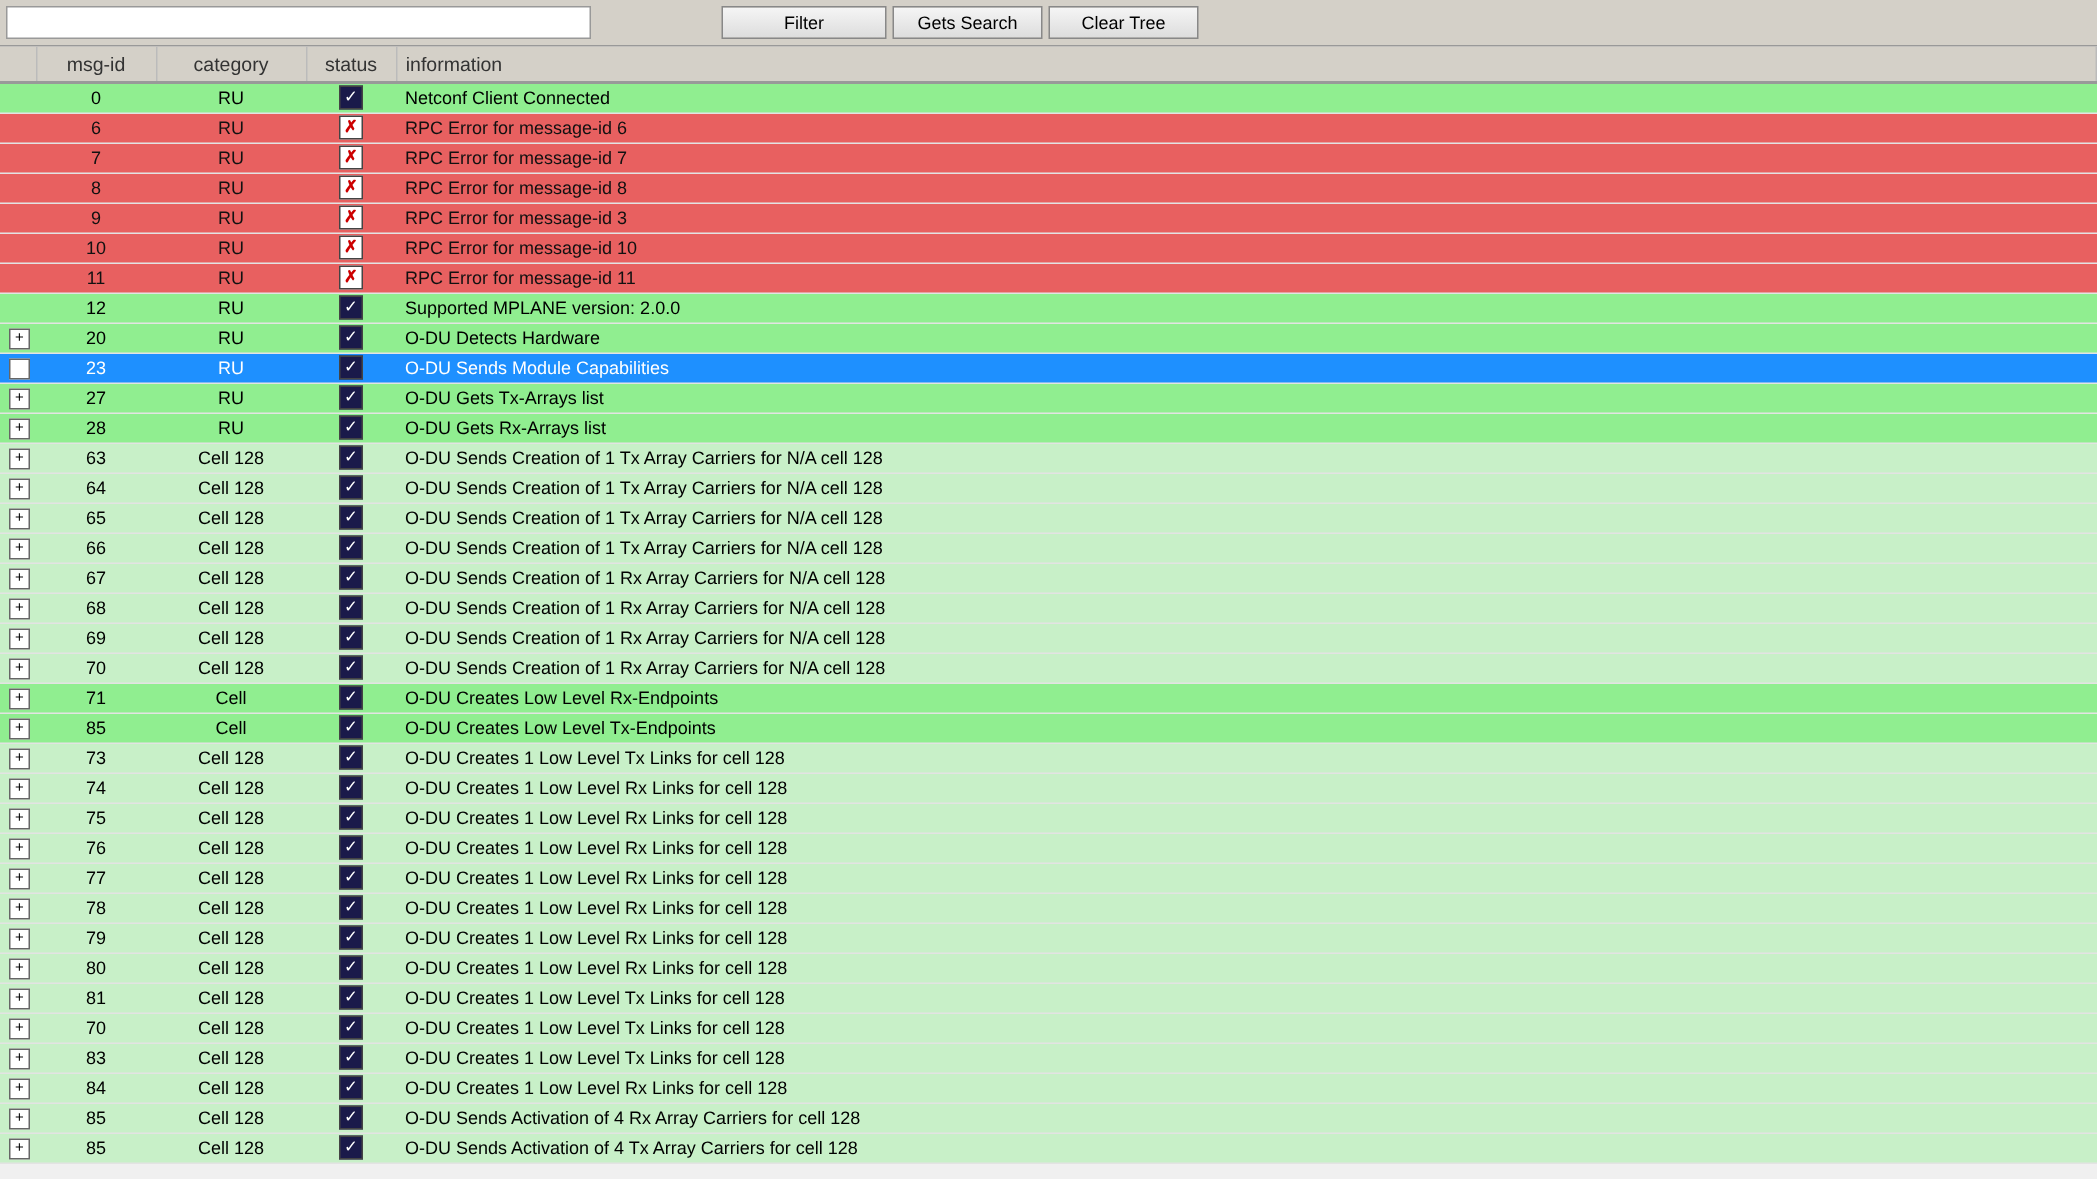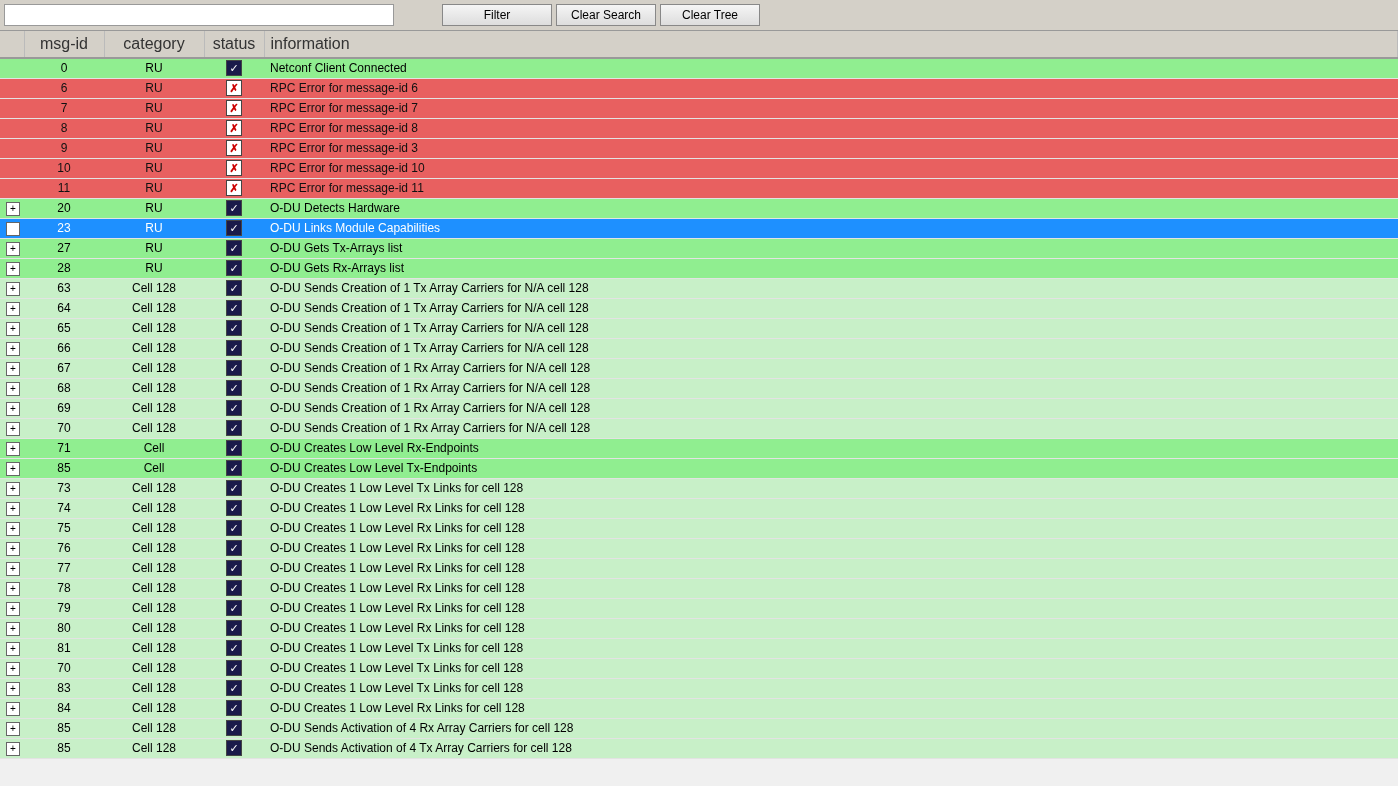--- a/index.html
+++ b/index.html
@@ -27,21 +27,21 @@
     .toolbar-btn {
       height: 22px;
       min-width: 100px;
       border: 1px solid #888;
       background: linear-gradient(to bottom, #f5f5f5, #ddd);
       cursor: pointer;
       font-size: 12px;
       padding: 0 12px;
     }
 
-    #filter-btn { margin-left: 44px; min-width: 110px; }
+    #filter-btn { margin-left: 83px; min-width: 110px; }
 
     .table-container {
       overflow-y: auto;
       height: calc(786px - 31px);
     }
 
     table {
       width: 100%;
       border-collapse: collapse;
       table-layout: fixed;
@@ -49,21 +49,21 @@
 
     thead tr {
       background: #d4d0c8;
       border-bottom: 2px solid #999;
     }
 
     thead th {
       padding: 4px 6px;
       text-align: center;
       font-weight: normal;
-      font-size: 16px;
+      font-size: 13px;
       border-right: 1px solid #bbb;
       color: #333;
     }
 
     th.msg-id { width: 80px; }
     th.category { width: 100px; }
     th.status { width: 60px; }
     th.information { text-align: left; }
 
     tbody tr { height: 20px; }
@@ -123,21 +123,21 @@
     }
 
     .col-expand { width: 24px; }
   </style>
 </head>
 <body>
 
 <div id="toolbar">
   <input id="search-input" type="text" placeholder="" style="">
   <button class="toolbar-btn" id="filter-btn">Filter</button>
-  <button class="toolbar-btn">Clear Search</button>
+  <button class="toolbar-btn">Gets Search</button>
   <button class="toolbar-btn">Clear Tree</button>
 </div>
 
 <div class="table-container">
   <table>
     <thead>
       <tr>
         <th class="col-expand"></th>
         <th class="msg-id">msg-id</th>
         <th class="category">category</th>
@@ -189,32 +189,39 @@
           <td class="information">RPC Error for message-id 10</td>
         </tr>
         <tr class="row-red">
           <td style="text-align: center;"></td>
           <td>11</td>
           <td>RU</td>
           <td><span class="status-error">✗</span></td>
           <td class="information">RPC Error for message-id 11</td>
         </tr>
         <tr class="row-green">
+          <td style="text-align: center;"></td>
+          <td>12</td>
+          <td>RU</td>
+          <td><span class="status-check">✓</span></td>
+          <td class="information">Supported MPLANE version: 2.0.0</td>
+        </tr>
+        <tr class="row-green">
           <td style="text-align: center;"><span class="expand-btn">+</span></td>
           <td>20</td>
           <td>RU</td>
           <td><span class="status-check">✓</span></td>
           <td class="information">O-DU Detects Hardware</td>
         </tr>
         <tr class="row-blue">
           <td style="text-align: center;"><span class="expand-btn">+</span></td>
           <td>23</td>
           <td>RU</td>
           <td><span class="status-check">✓</span></td>
-          <td class="information">O-DU Links Module Capabilities</td>
+          <td class="information">O-DU Sends Module Capabilities</td>
         </tr>
         <tr class="row-green">
           <td style="text-align: center;"><span class="expand-btn">+</span></td>
           <td>27</td>
           <td>RU</td>
           <td><span class="status-check">✓</span></td>
           <td class="information">O-DU Gets Tx-Arrays list</td>
         </tr>
         <tr class="row-green">
           <td style="text-align: center;"><span class="expand-btn">+</span></td>

